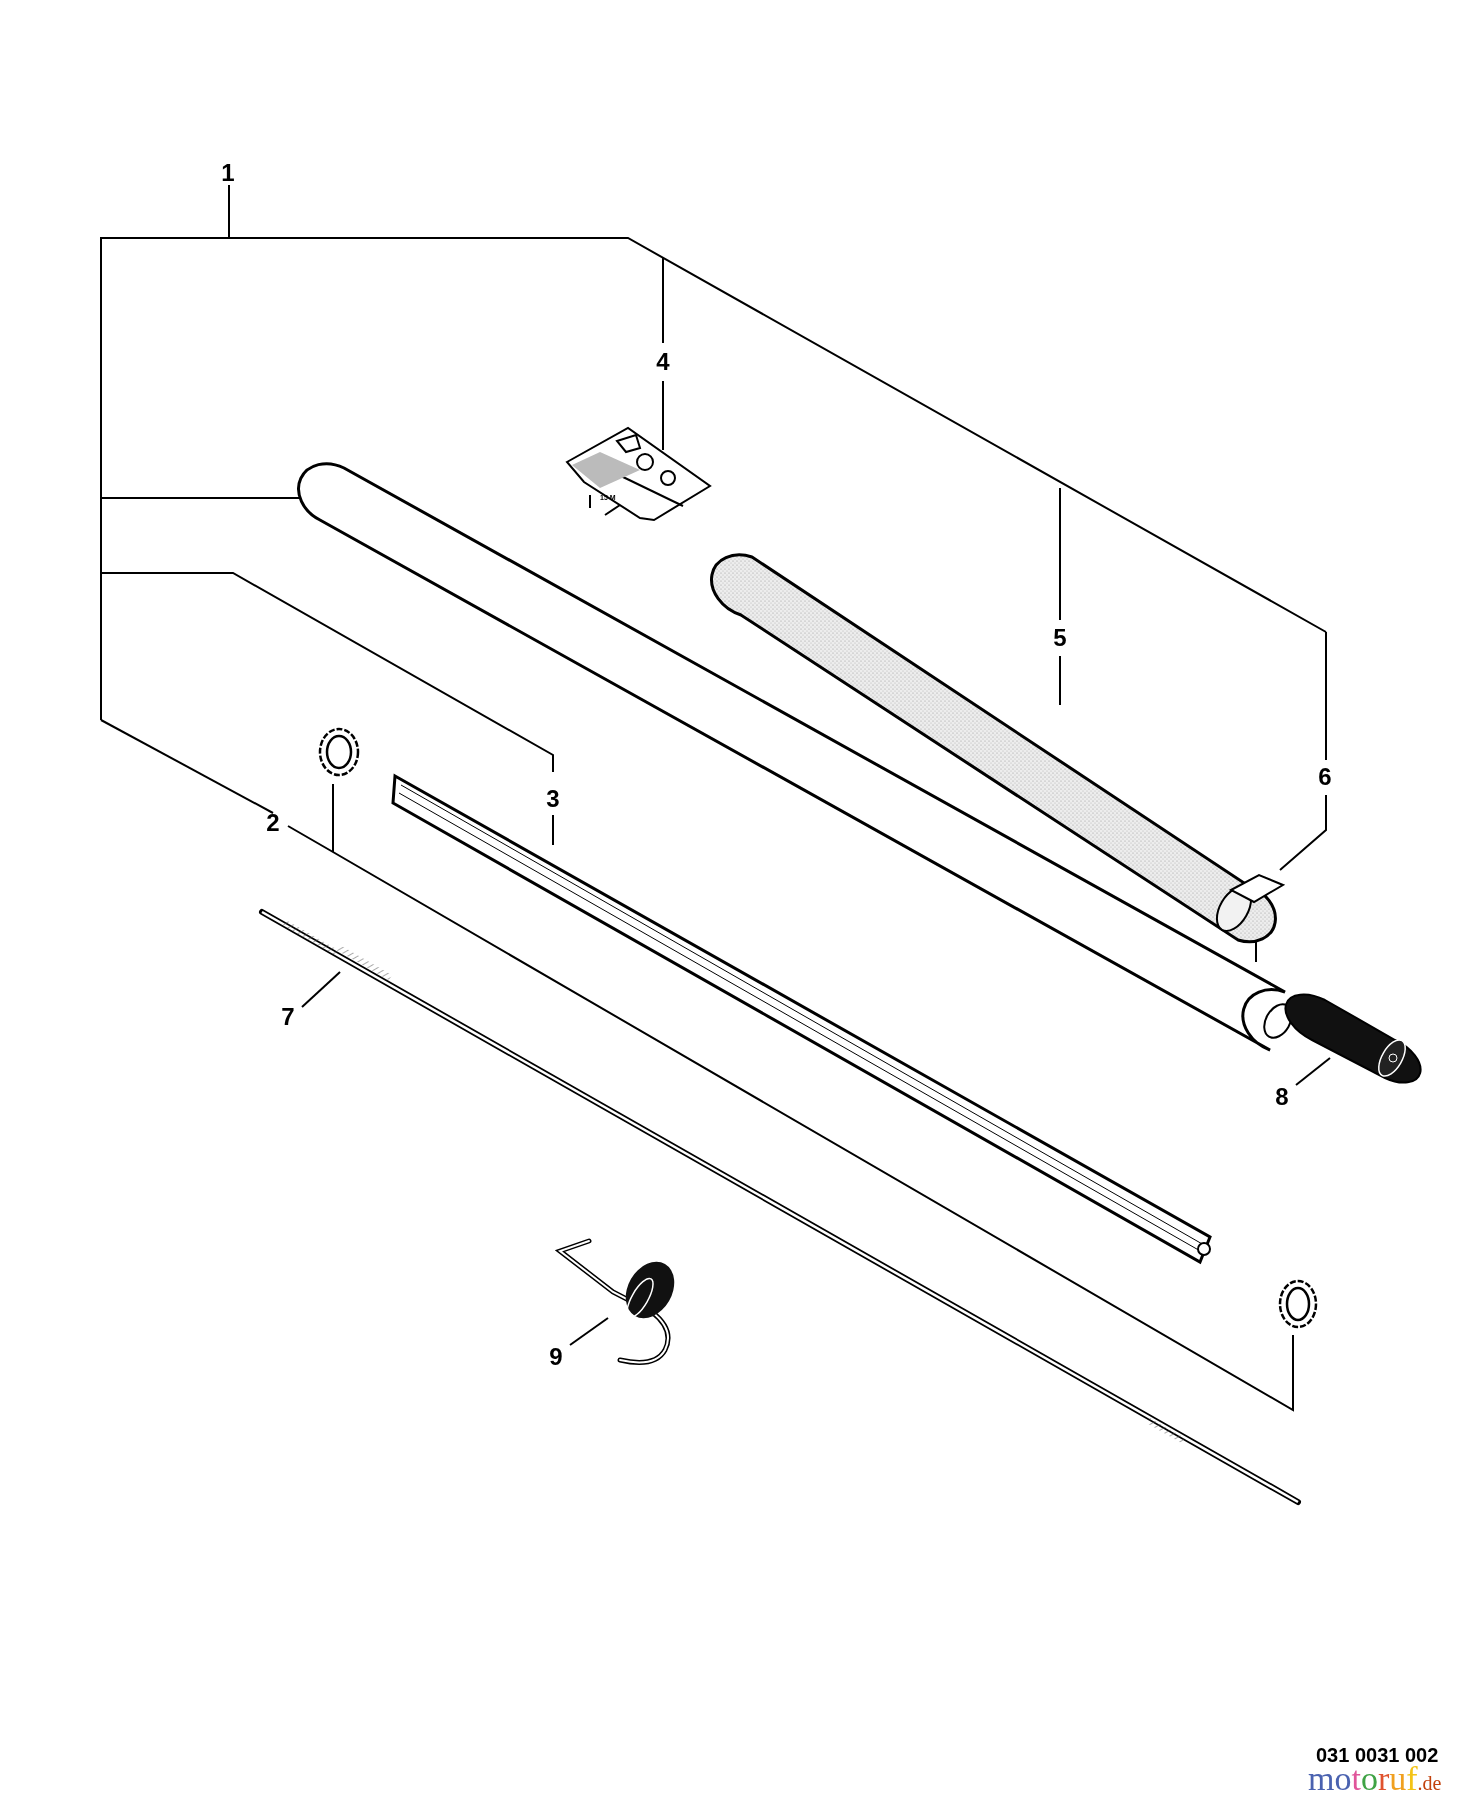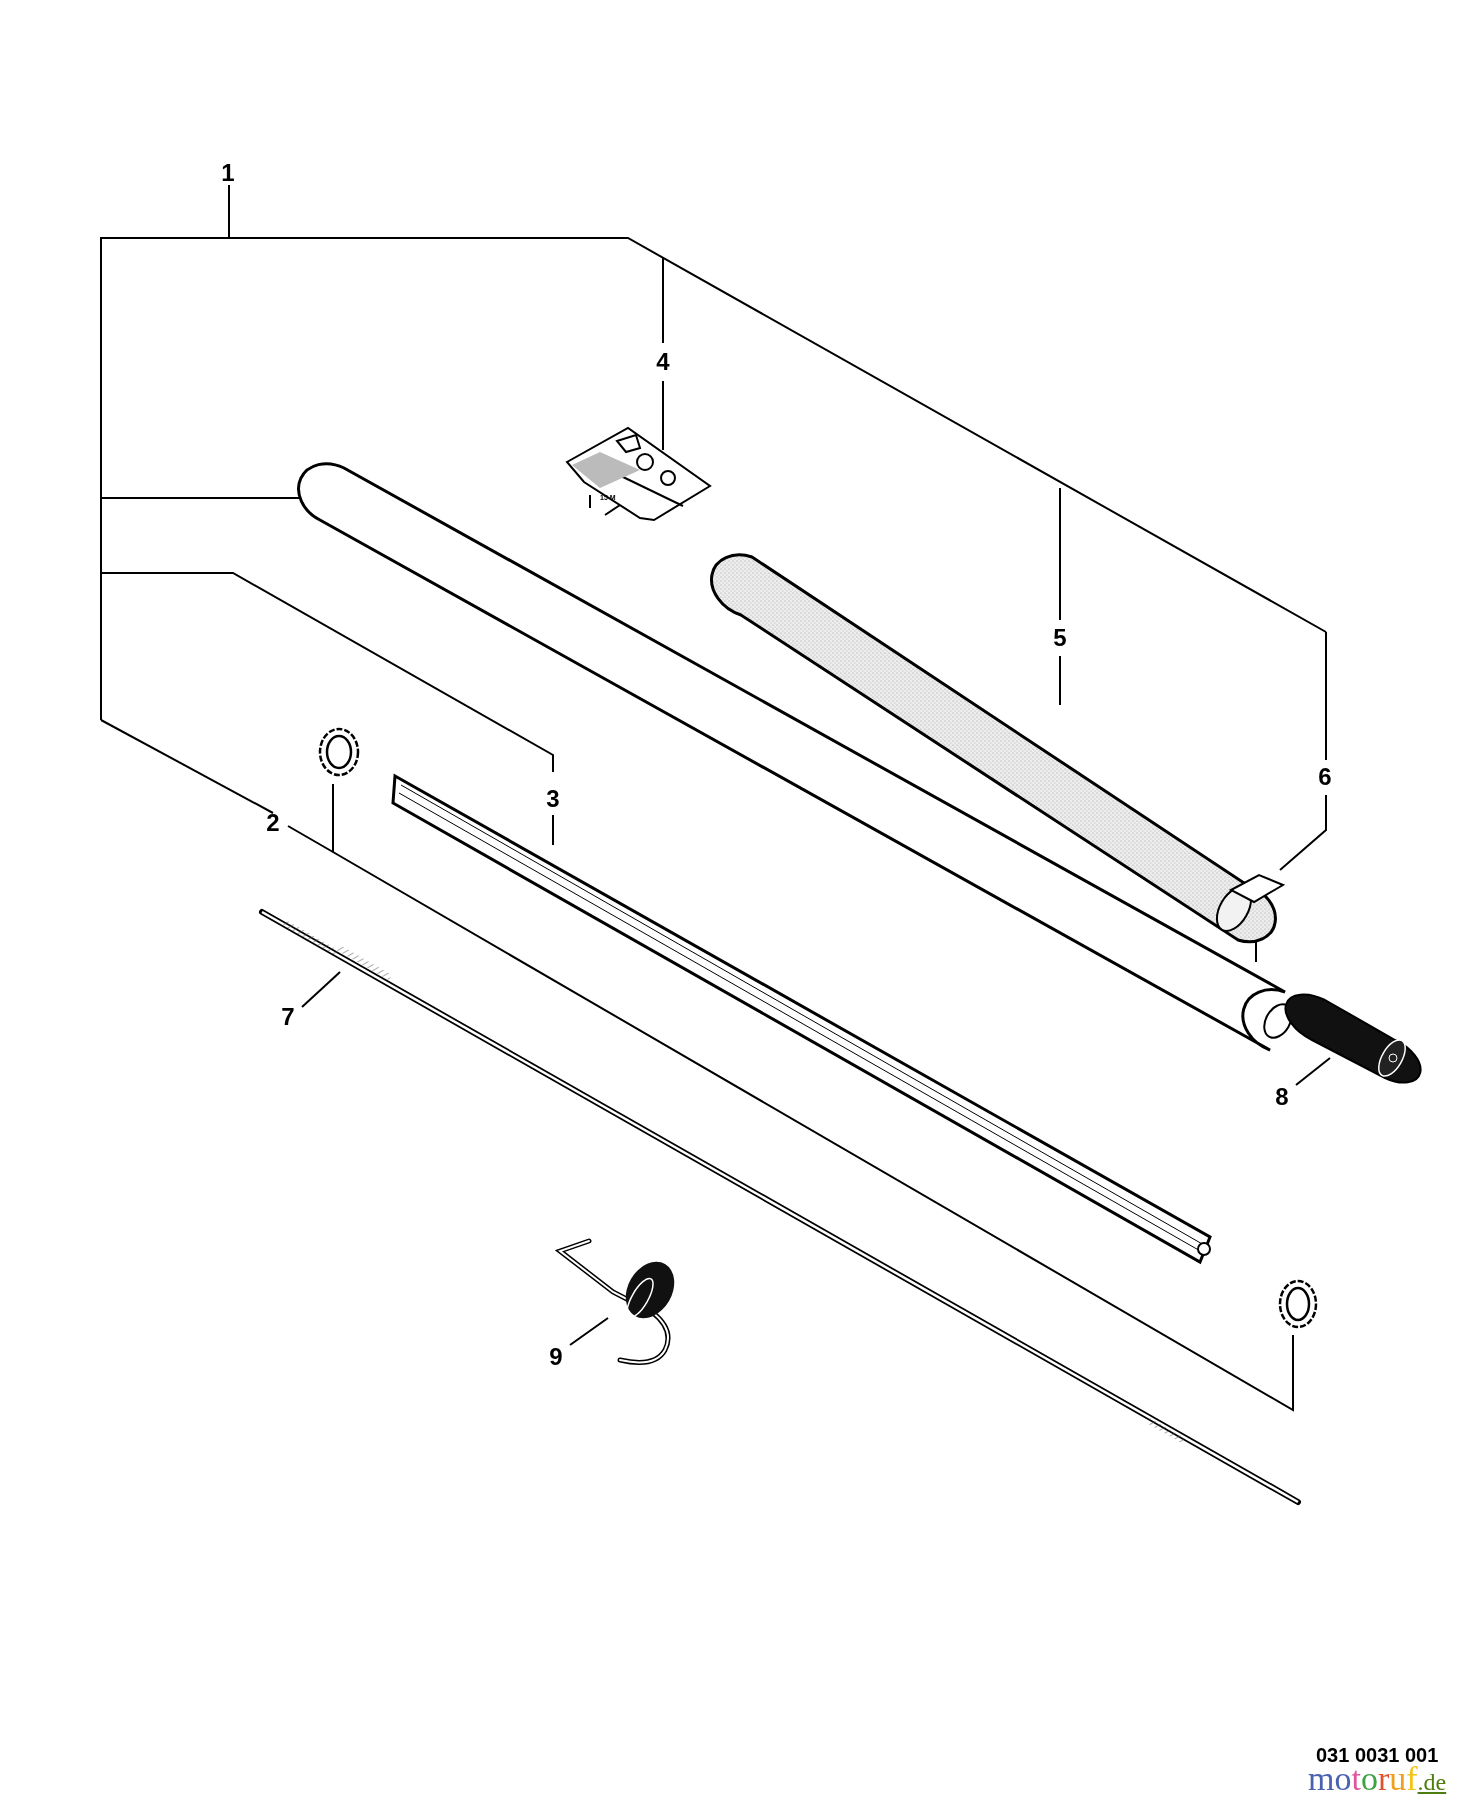--- a/index.html
+++ b/index.html
@@ -2,21 +2,21 @@
 <html><head>
 <meta charset="utf-8">
 <style>
   html, body { margin:0; padding:0; background:#ffffff; }
   #canvas { position:relative; width:1468px; height:1800px; background:#ffffff; overflow:hidden; }
   svg { position:absolute; left:0; top:0; }
   .callout { position:absolute; font-family:"Liberation Sans", sans-serif; font-weight:bold; font-size:24px; color:#000; transform:translate(-50%,-50%); line-height:1; }
   .partno { position:absolute; font-family:"Liberation Sans", sans-serif; font-weight:bold; font-size:20px; color:#000; left:1316px; top:1744px; }
   .wm { position:absolute; left:1308px; top:1762px; font-family:"Liberation Serif", serif; font-size:34px; line-height:1; white-space:nowrap; }
   .wm span { display:inline-block; }
-  .wm .de { font-size:24px; color:#4d7c0f; font-family:"Liberation Serif", serif;text-decoration:underline; }
+  .wm .de { font-size:20px; color:#c2410c; font-family:"Liberation Serif", serif; }
 </style>
 </head>
 <body>
 
 <div id="canvas">
   <svg width="1468" height="1800" viewBox="0 0 1468 1800">
     <defs>
       <pattern id="stipple" width="4" height="4" patternUnits="userSpaceOnUse">
         <rect width="4" height="4" fill="#ededed"></rect>
         <circle cx="1" cy="1" r="0.6" fill="#999"></circle>
@@ -121,18 +121,18 @@
   <div class="callout" style="left:228px;top:173px">1</div>
   <div class="callout" style="left:273px;top:823px">2</div>
   <div class="callout" style="left:553px;top:799px">3</div>
   <div class="callout" style="left:663px;top:362px">4</div>
   <div class="callout" style="left:1060px;top:638px">5</div>
   <div class="callout" style="left:1325px;top:777px">6</div>
   <div class="callout" style="left:288px;top:1017px">7</div>
   <div class="callout" style="left:1282px;top:1097px">8</div>
   <div class="callout" style="left:556px;top:1357px">9</div>
 
-  <div class="partno">031 0031 001</div>
+  <div class="partno">031 0031 002</div>
 
   <div class="wm">
     <span style="color:#4a62b0">m</span><span style="color:#4a62b0">o</span><span style="color:#e0559a">t</span><span style="color:#3fa345">o</span><span style="color:#e0522d">r</span><span style="color:#f0a020">u</span><span style="color:#f3c316">f</span><span class="de">.de</span>
   </div>
 </div>
 
 </body></html>

